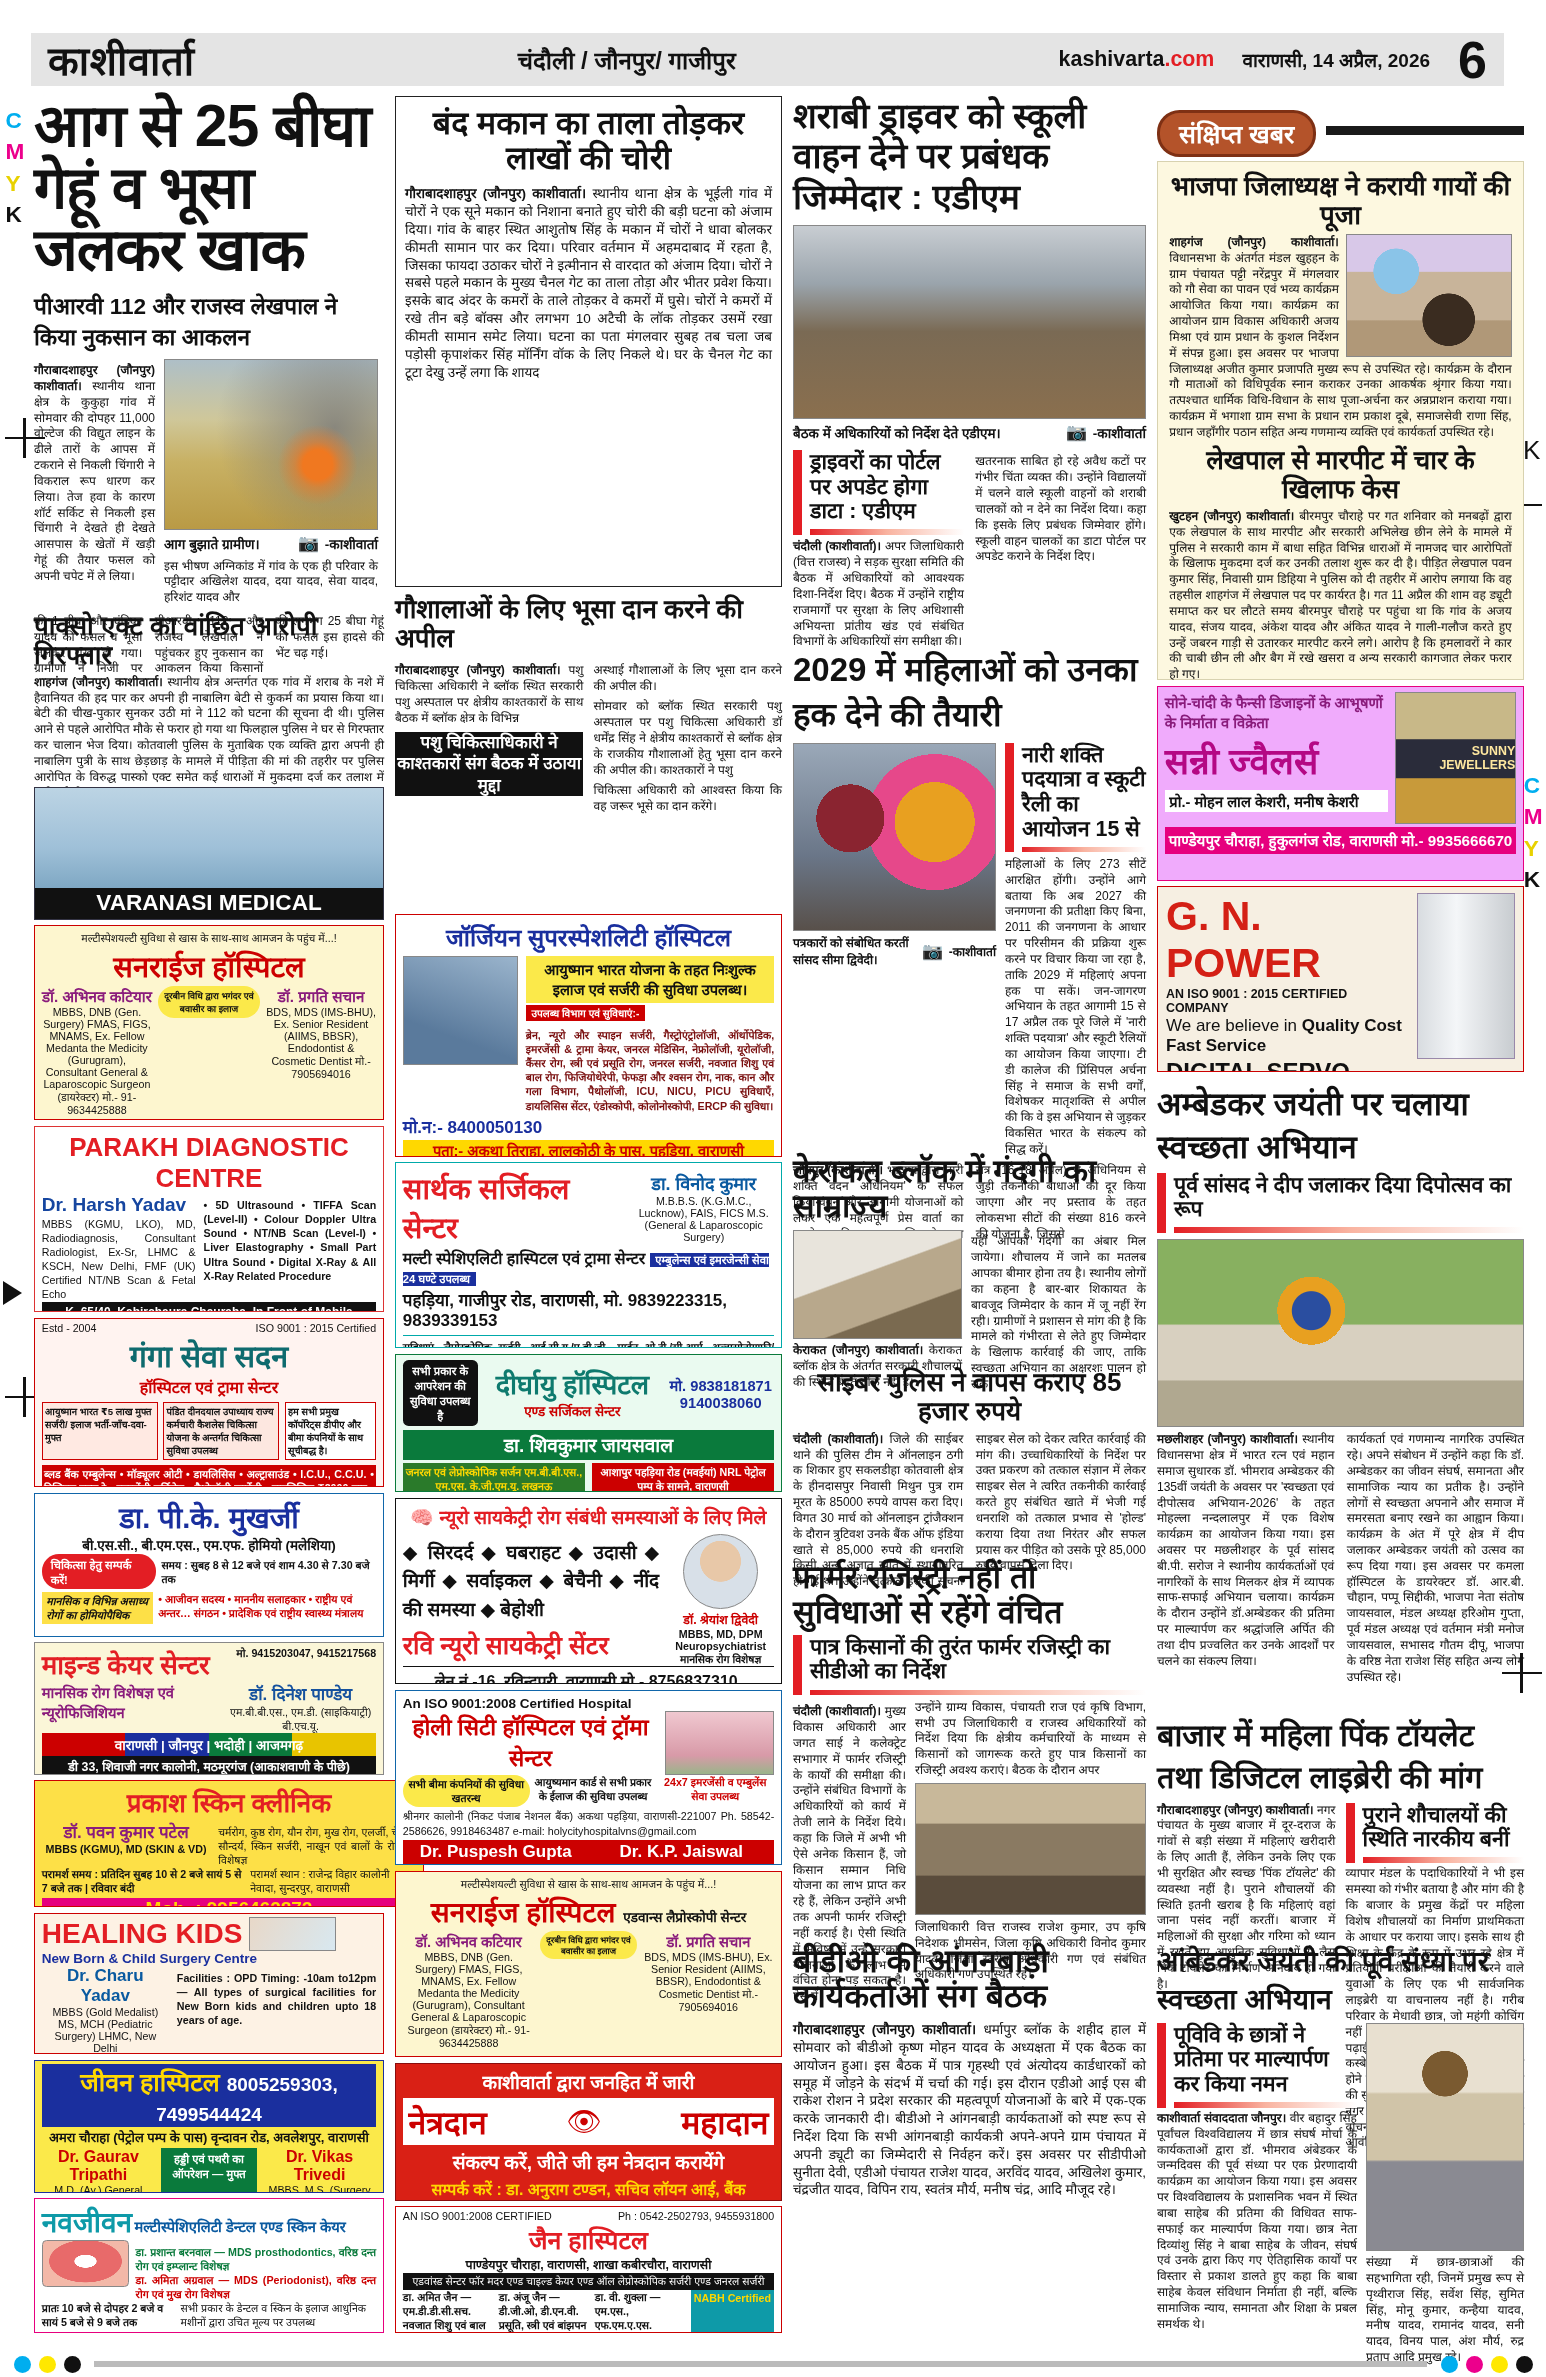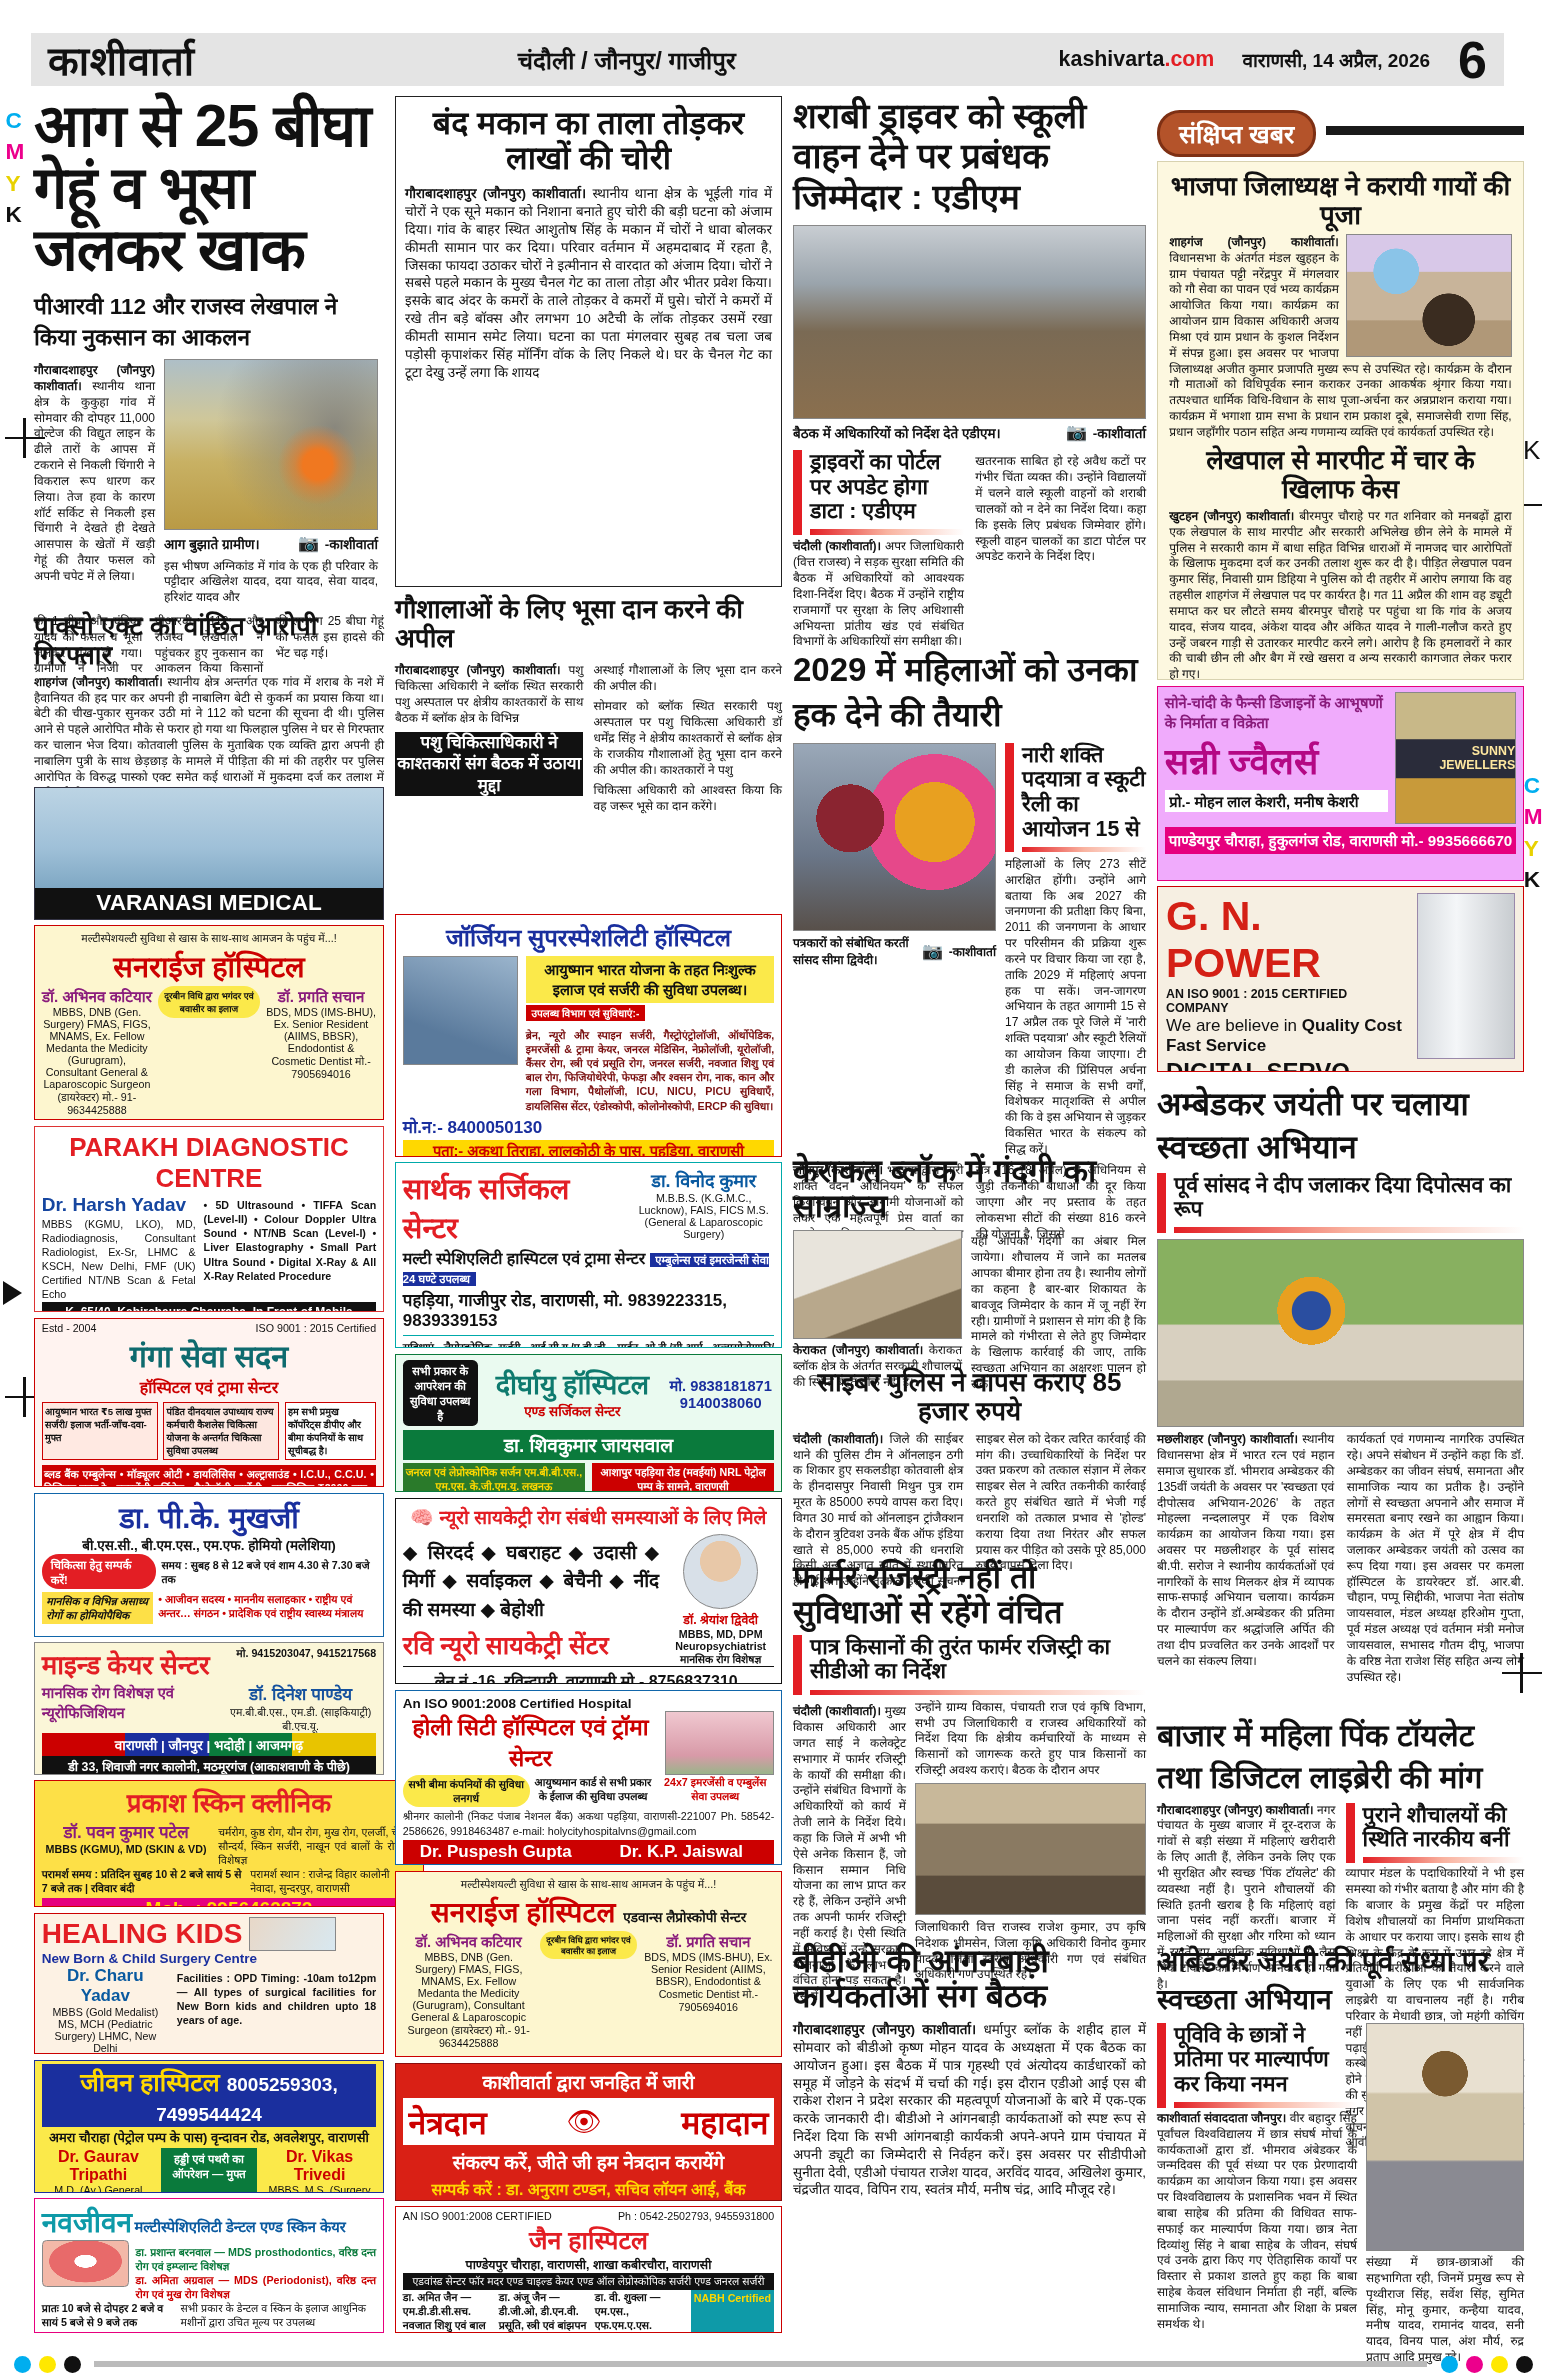--- a/index.html
+++ b/index.html
@@ -308,21 +308,21 @@
         <p class="adline" style="background:#fbe94a;font-size:14.7px;font-weight:900;padding:3.4px;">आयुष्मान भारत योजना के तहत निःशुल्क इलाज एवं सर्जरी की सुविधा उपलब्ध।</p>
         <p class="adline" style="background:#c00;color:#fff;display:inline-block;font-size:10.2px;font-weight:800;padding:1.1px 5.6px;margin:2.3px 0;">उपलब्ध विभाग एवं सुविधाएं:-</p>
         <p class="body small" style="font-weight:700;color:#7a1010;">ब्रेन, न्यूरो और स्पाइन सर्जरी, गैस्ट्रोएंट्रोलॉजी, ऑर्थोपेडिक, इमरजेंसी &amp; ट्रामा केयर, जनरल मेडिसिन, नेफ्रोलॉजी, यूरोलॉजी, कैंसर रोग, स्त्री एवं प्रसूति रोग, जनरल सर्जरी, नवजात शिशु एवं बाल रोग, फिजियोथेरेपी, फेफड़ा और श्वसन रोग, नाक, कान और गला विभाग, पैथोलॉजी, ICU, NICU, PICU सुविधाएँ, डायलिसिस सेंटर, एंडोस्कोपी, कोलोनोस्कोपी, ERCP की सुविधा।</p>
       </div>
     </div>
     <p class="adline" style="text-align:left;font-size:17px;font-weight:900;color:#1a2f9e;margin:2.3px 0 0 0;">मो.न:- 8400050130</p>
     <p class="adline" style="background:#ffd800;font-size:14.7px;font-weight:900;color:#c00;margin-top:2.3px;">पता:- अकथा तिराहा, लालकोठी के पास, पहड़िया, वाराणसी</p>
   </div>
 
   <div class="blk ad" style="left:395px;top:1162px;width:387px;height:186px;background:#fff;border-color:#0aa;padding:4.5px 6.8px;">
-    <div style="display:flex;gap:6.8px;align-items:flex-start;">
+    <div style="display:flex;gap:6.8px;align-items:center;">
       <p class="adline" style="flex:1;font-size:29px;font-weight:900;color:#e31e24;margin:0;text-align:left;">सार्थक सर्जिकल सेन्टर</p>
       <div style="width:141px;">
         <p class="adline" style="font-size:18px;font-weight:900;color:#0a5aa0;margin:0;">डा. विनोद कुमार</p>
         <p class="adline small">M.B.B.S. (K.G.M.C., Lucknow), FAIS, FICS M.S. (General &amp; Laparoscopic Surgery)</p>
       </div>
     </div>
     <p class="adline" style="text-align:left;font-size:16px;font-weight:900;margin:1.1px 0;">
       <span>मल्टी स्पेशिएलिटी हास्पिटल एवं ट्रामा सेन्टर</span>
       <span style="background:#1a2f9e;color:#fff;font-size:11.3px;padding:1.1px 5.6px;">एम्बुलेन्स एवं इमरजेन्सी सेवा 24 घण्टे उपलब्ध</span>
     </p>
@@ -365,21 +365,21 @@
     <p class="adline" style="border-top:1.7px solid #111;font-size:16px;font-weight:900;padding-top:2.3px;">लेन नं -16, रविन्द्रपुरी, वाराणसी मो.- 8756837310, 7880893030</p>
   </div>
 
   <div class="blk ad" style="left:395px;top:1690px;width:387px;height:175px;background:#fff;border-color:#16a;padding:4.5px 6.8px;">
     <p class="adline" style="text-align:left;font-size:13.5px;font-weight:800;margin:0;">An ISO 9001:2008 Certified Hospital</p>
     <div style="display:flex;gap:6.8px;">
       <p class="adline" style="flex:1;font-size:22.6px;font-weight:900;color:#c00;">होली सिटी हॉस्पिटल एवं ट्रॉमा सेन्टर</p>
       <div class="photo" style="width:107px;height:62px;background:linear-gradient(180deg,#f0c8d0,#d89aa8 70%,#9ab48a);"></div>
     </div>
     <div style="display:flex;gap:4.5px;" class="small">
-      <span style="flex:1;background:#fbe94a;border-radius:17px;padding:2.3px 4.5px;font-weight:800;text-align:center;">सभी बीमा कंपनियों की सुविधा लनगर्ध</span>
+      <span style="flex:1;background:#fbe94a;border-radius:17px;padding:2.3px 4.5px;font-weight:800;text-align:center;">सभी बीमा कंपनियों की सुविधा खतरन्ध</span>
       <span style="flex:1;font-weight:800;text-align:center;">आयुष्यमान कार्ड से सभी प्रकार के ईलाज की सुविधा उपलब्ध</span>
       <span style="flex:1;font-weight:900;color:#c00;text-align:center;">24x7 इमरजेंसी व एम्बुलेंस सेवा उपलब्ध</span>
     </div>
     <p class="body small" style="margin:2.3px 0;">श्रीनगर कालोनी (निकट पंजाब नेशनल बैंक) अकथा पहड़िया, वाराणसी-221007 Ph. 58542-2586626, 9918463487 e-mail: holycityhospitalvns@gmail.com</p>
     <div style="display:flex;gap:4.5px;background:#c00;color:#fff;padding:2.3px;">
       <div style="flex:1;text-align:center;">
         <span style="font-size:17px;font-weight:900;">Dr. Puspesh Gupta</span><br>
         
       </div>
       <div style="flex:1;text-align:center;">

